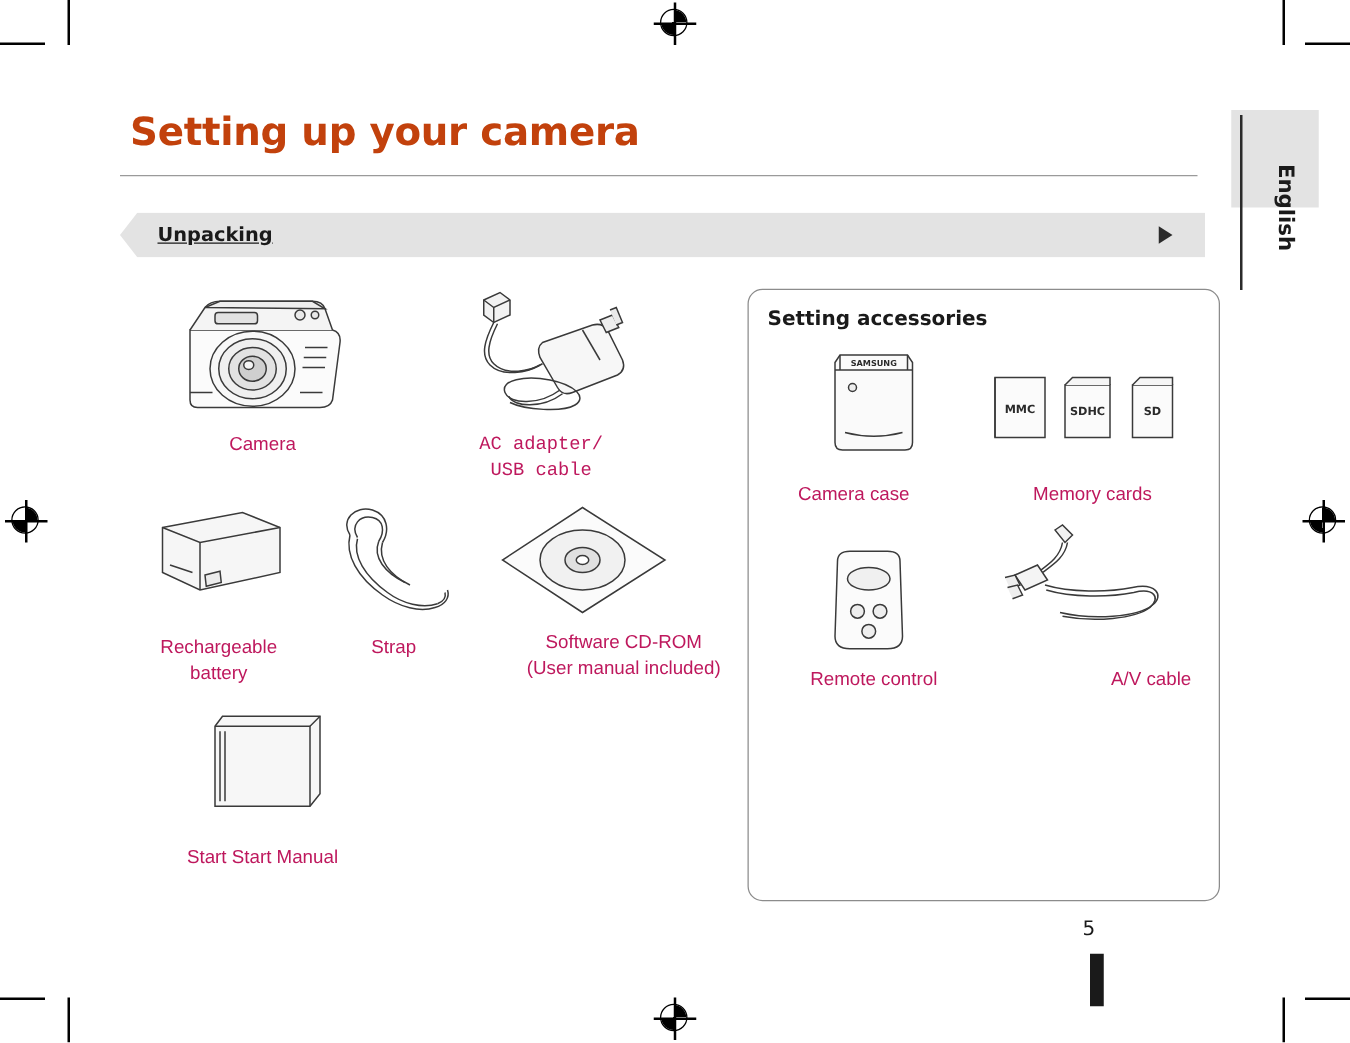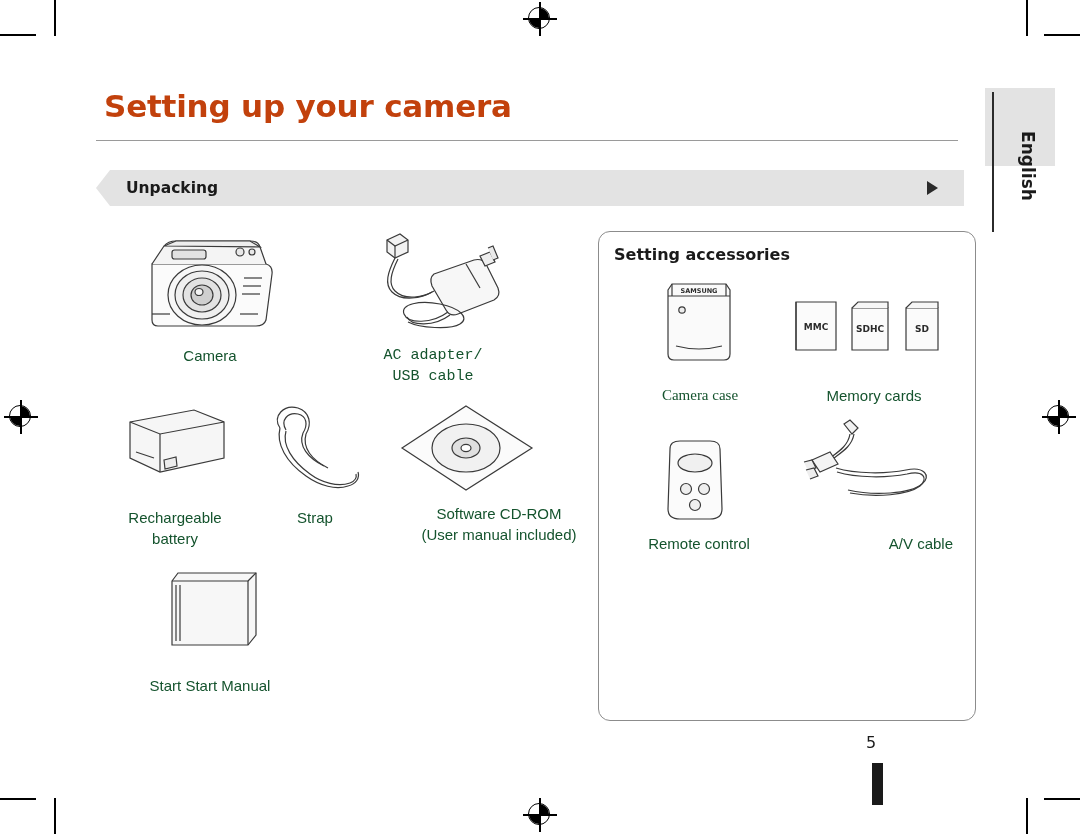--- a/index.html
+++ b/index.html
@@ -102,20 +102,21 @@
   }
   #banner .label {
     position: absolute;
     left: 30px;
     top: 50%;
     transform: translateY(-50%);
     font-size: 15.5px;
     font-weight: bold;
     color: #1a1a1a;
     font-family: "DejaVu Sans", sans-serif;
+    text-decoration: underline;
   }
 
   
   #lang-tab {
     position: absolute;
     left: 985px;
     top: 88px;
     width: 70px;
     height: 78px;
     background: #e3e3e3;
@@ -141,21 +142,21 @@
     transform-origin: center center;
     font-family: "DejaVu Sans", sans-serif;
     letter-spacing: 0px;
   }
 
   
   .item-caption {
     position: absolute;
     text-align: center;
     font-size: 15px;
-    color: #14532d;
+    color: #be185d;
     line-height: 21px;
     font-family: "Liberation Sans", sans-serif;
     white-space: pre-line;
   }
 
   
   #opt-box {
     position: absolute;
     left: 598px;
     top: 231px;
@@ -360,21 +361,21 @@
       <path d="M18 14 L22 8 L76 8 L80 14 L80 78 Q80 84 74 84 L24 84 Q18 84 18 78 Z" fill="#fafafa"></path>
       <path d="M18 20 L80 20"></path>
       <path d="M22 8 L22 20"></path>
       <path d="M76 8 L76 20"></path>
       <circle cx="32" cy="34" r="3.2" fill="#ededed"></circle>
       <path d="M26 70 Q49 76 72 70"></path>
     </g>
     <text x="49" y="16.5" font-family="'DejaVu Sans', sans-serif" font-size="6.5" font-weight="bold" text-anchor="middle" fill="#2b2b2b">SAMSUNG</text>
   </svg>
 </div>
-<div class="item-caption" style="left:621px; top:385px; width:158px;font-family:Liberation Serif, serif;">Camera case</div>
+<div class="item-caption" style="left:604px; top:385px; width:158px;">Camera case</div>
 
 <div class="art" style="left:792px; top:296px;">
   <svg width="166" height="60" viewBox="0 0 166 60">
     <g fill="none" stroke="#3a3a3a" stroke-width="1.2">
       <path d="M4 6 L44 6 L44 54 L4 54 Z" fill="#fbfbfb"></path>
       <path d="M4 6 L4 54"></path>
       <path d="M60 12 L96 12 L96 54 L60 54 L60 18 Z" fill="#fbfbfb"></path>
       <path d="M60 12 L66 6 L96 6 L96 12" fill="#f6f6f6"></path>
       <path d="M114 12 L146 12 L146 54 L114 54 L114 18 Z" fill="#fbfbfb"></path>
       <path d="M114 12 L120 6 L146 6 L146 12" fill="#f6f6f6"></path>

